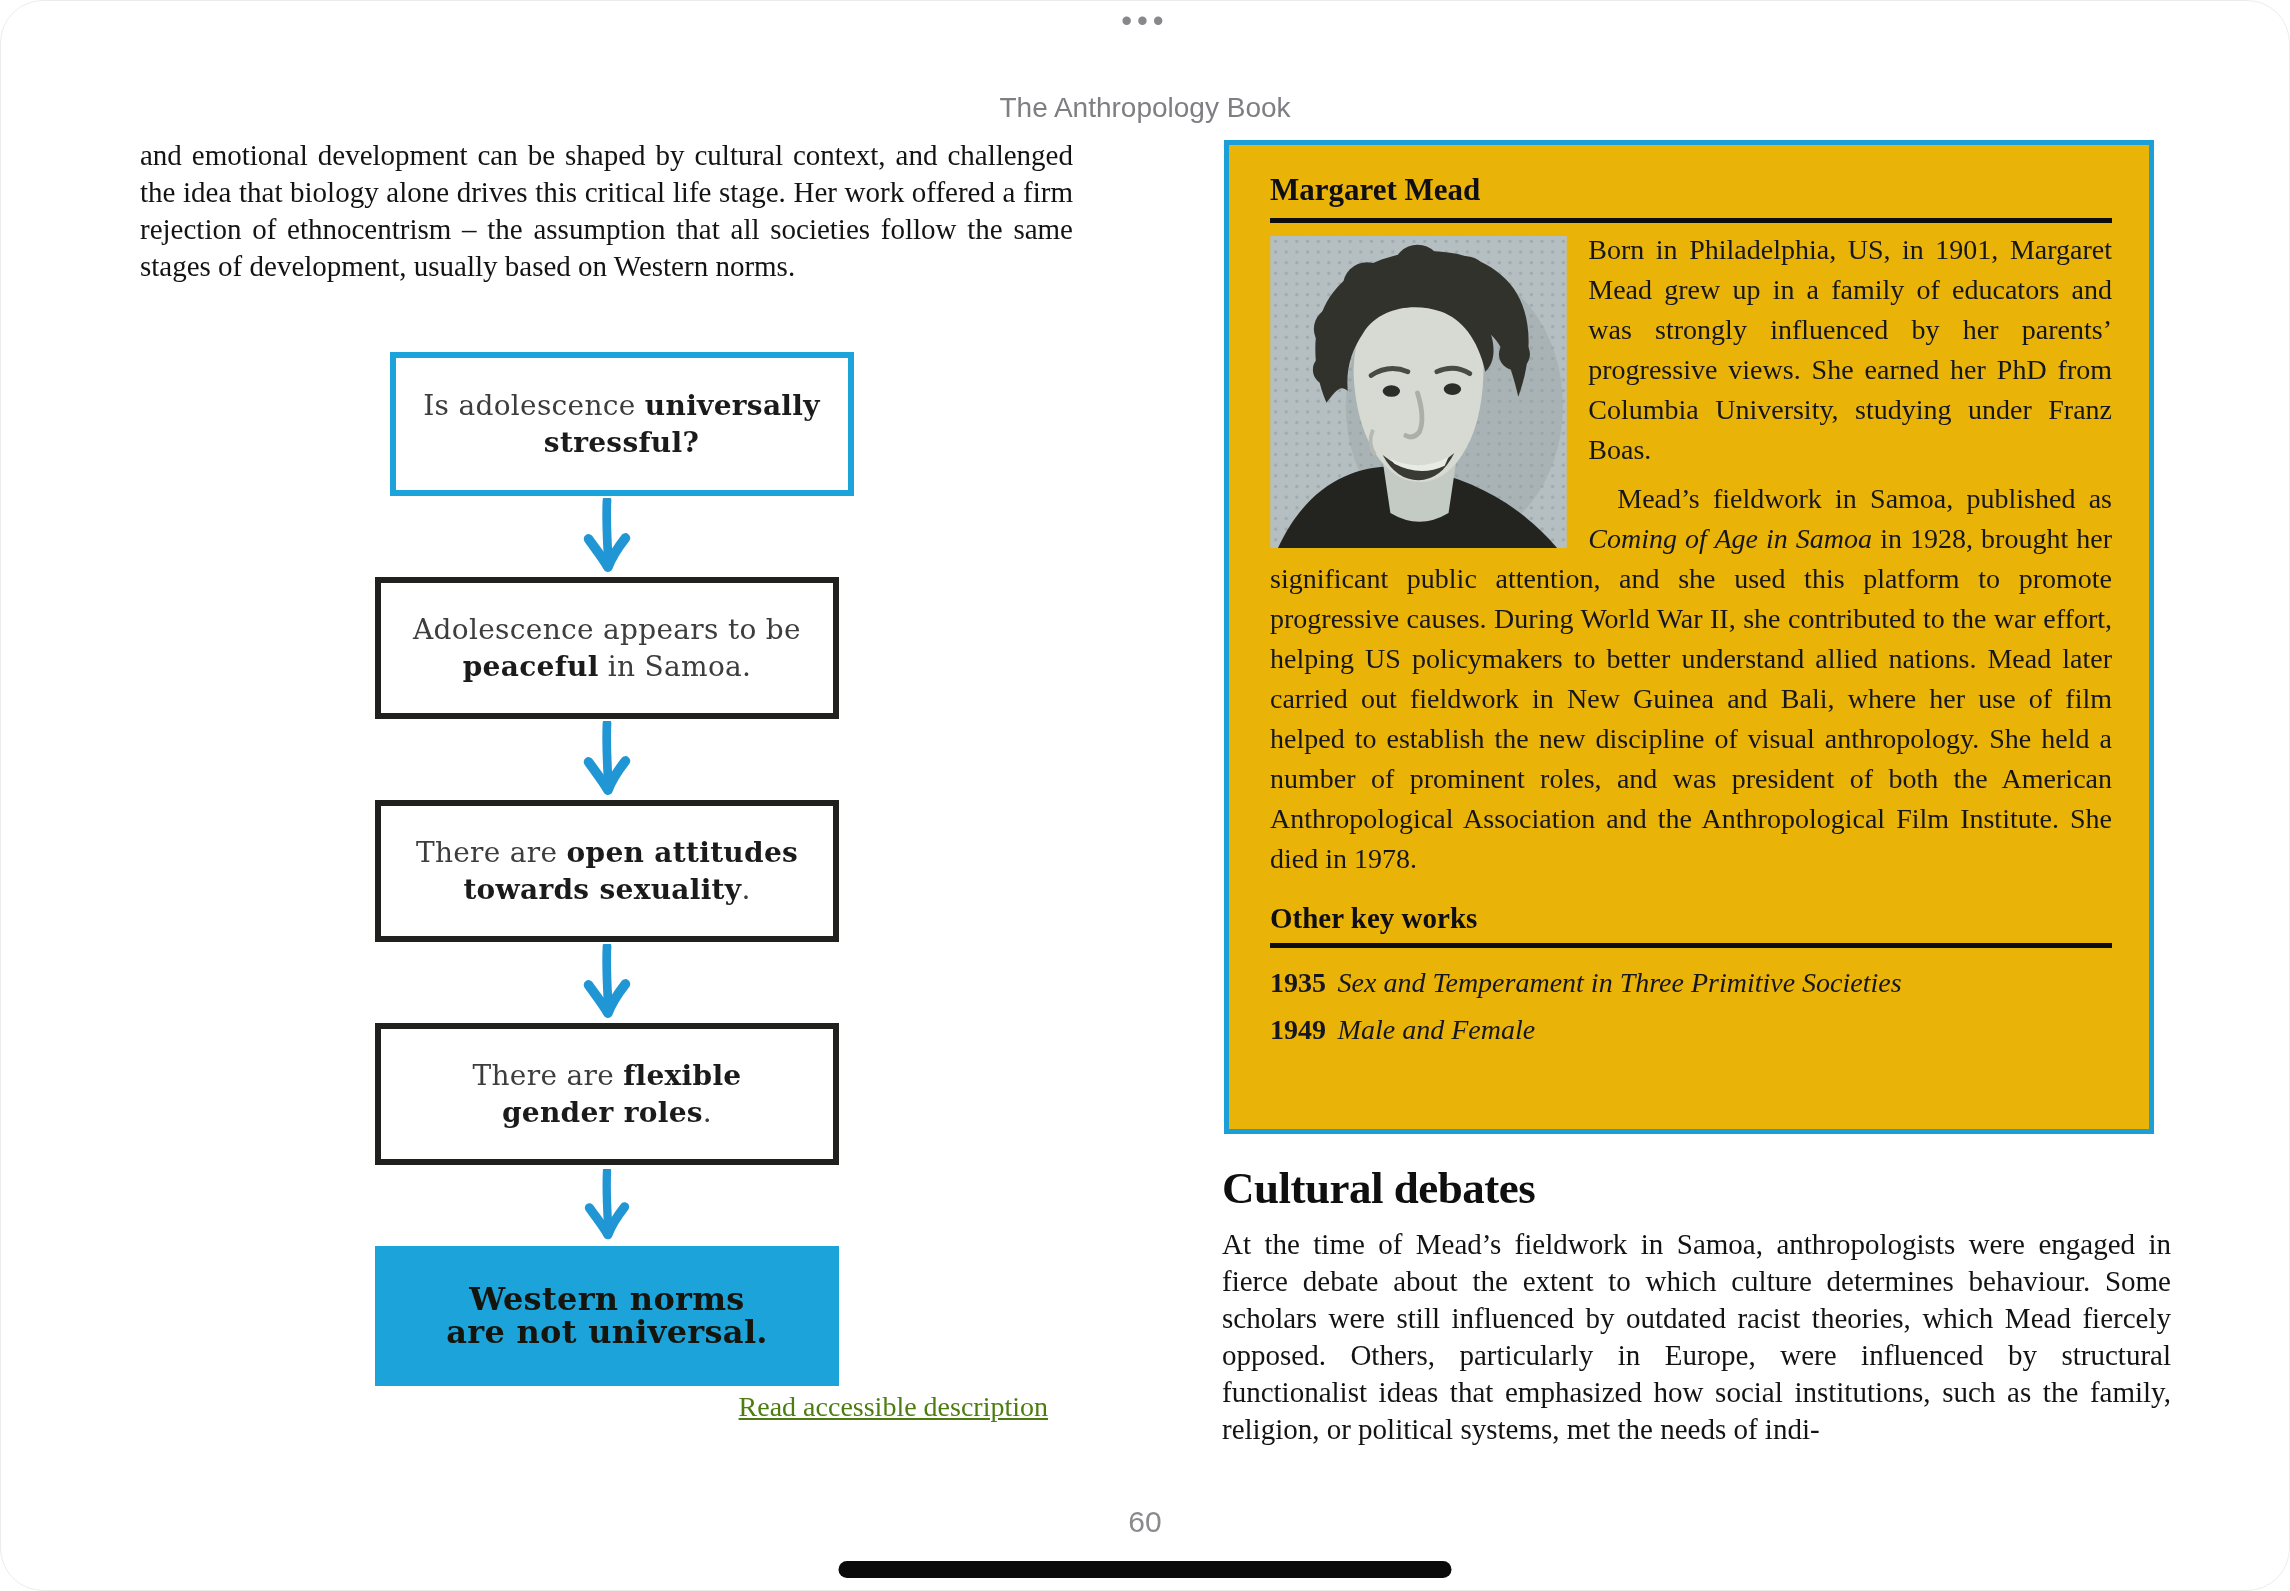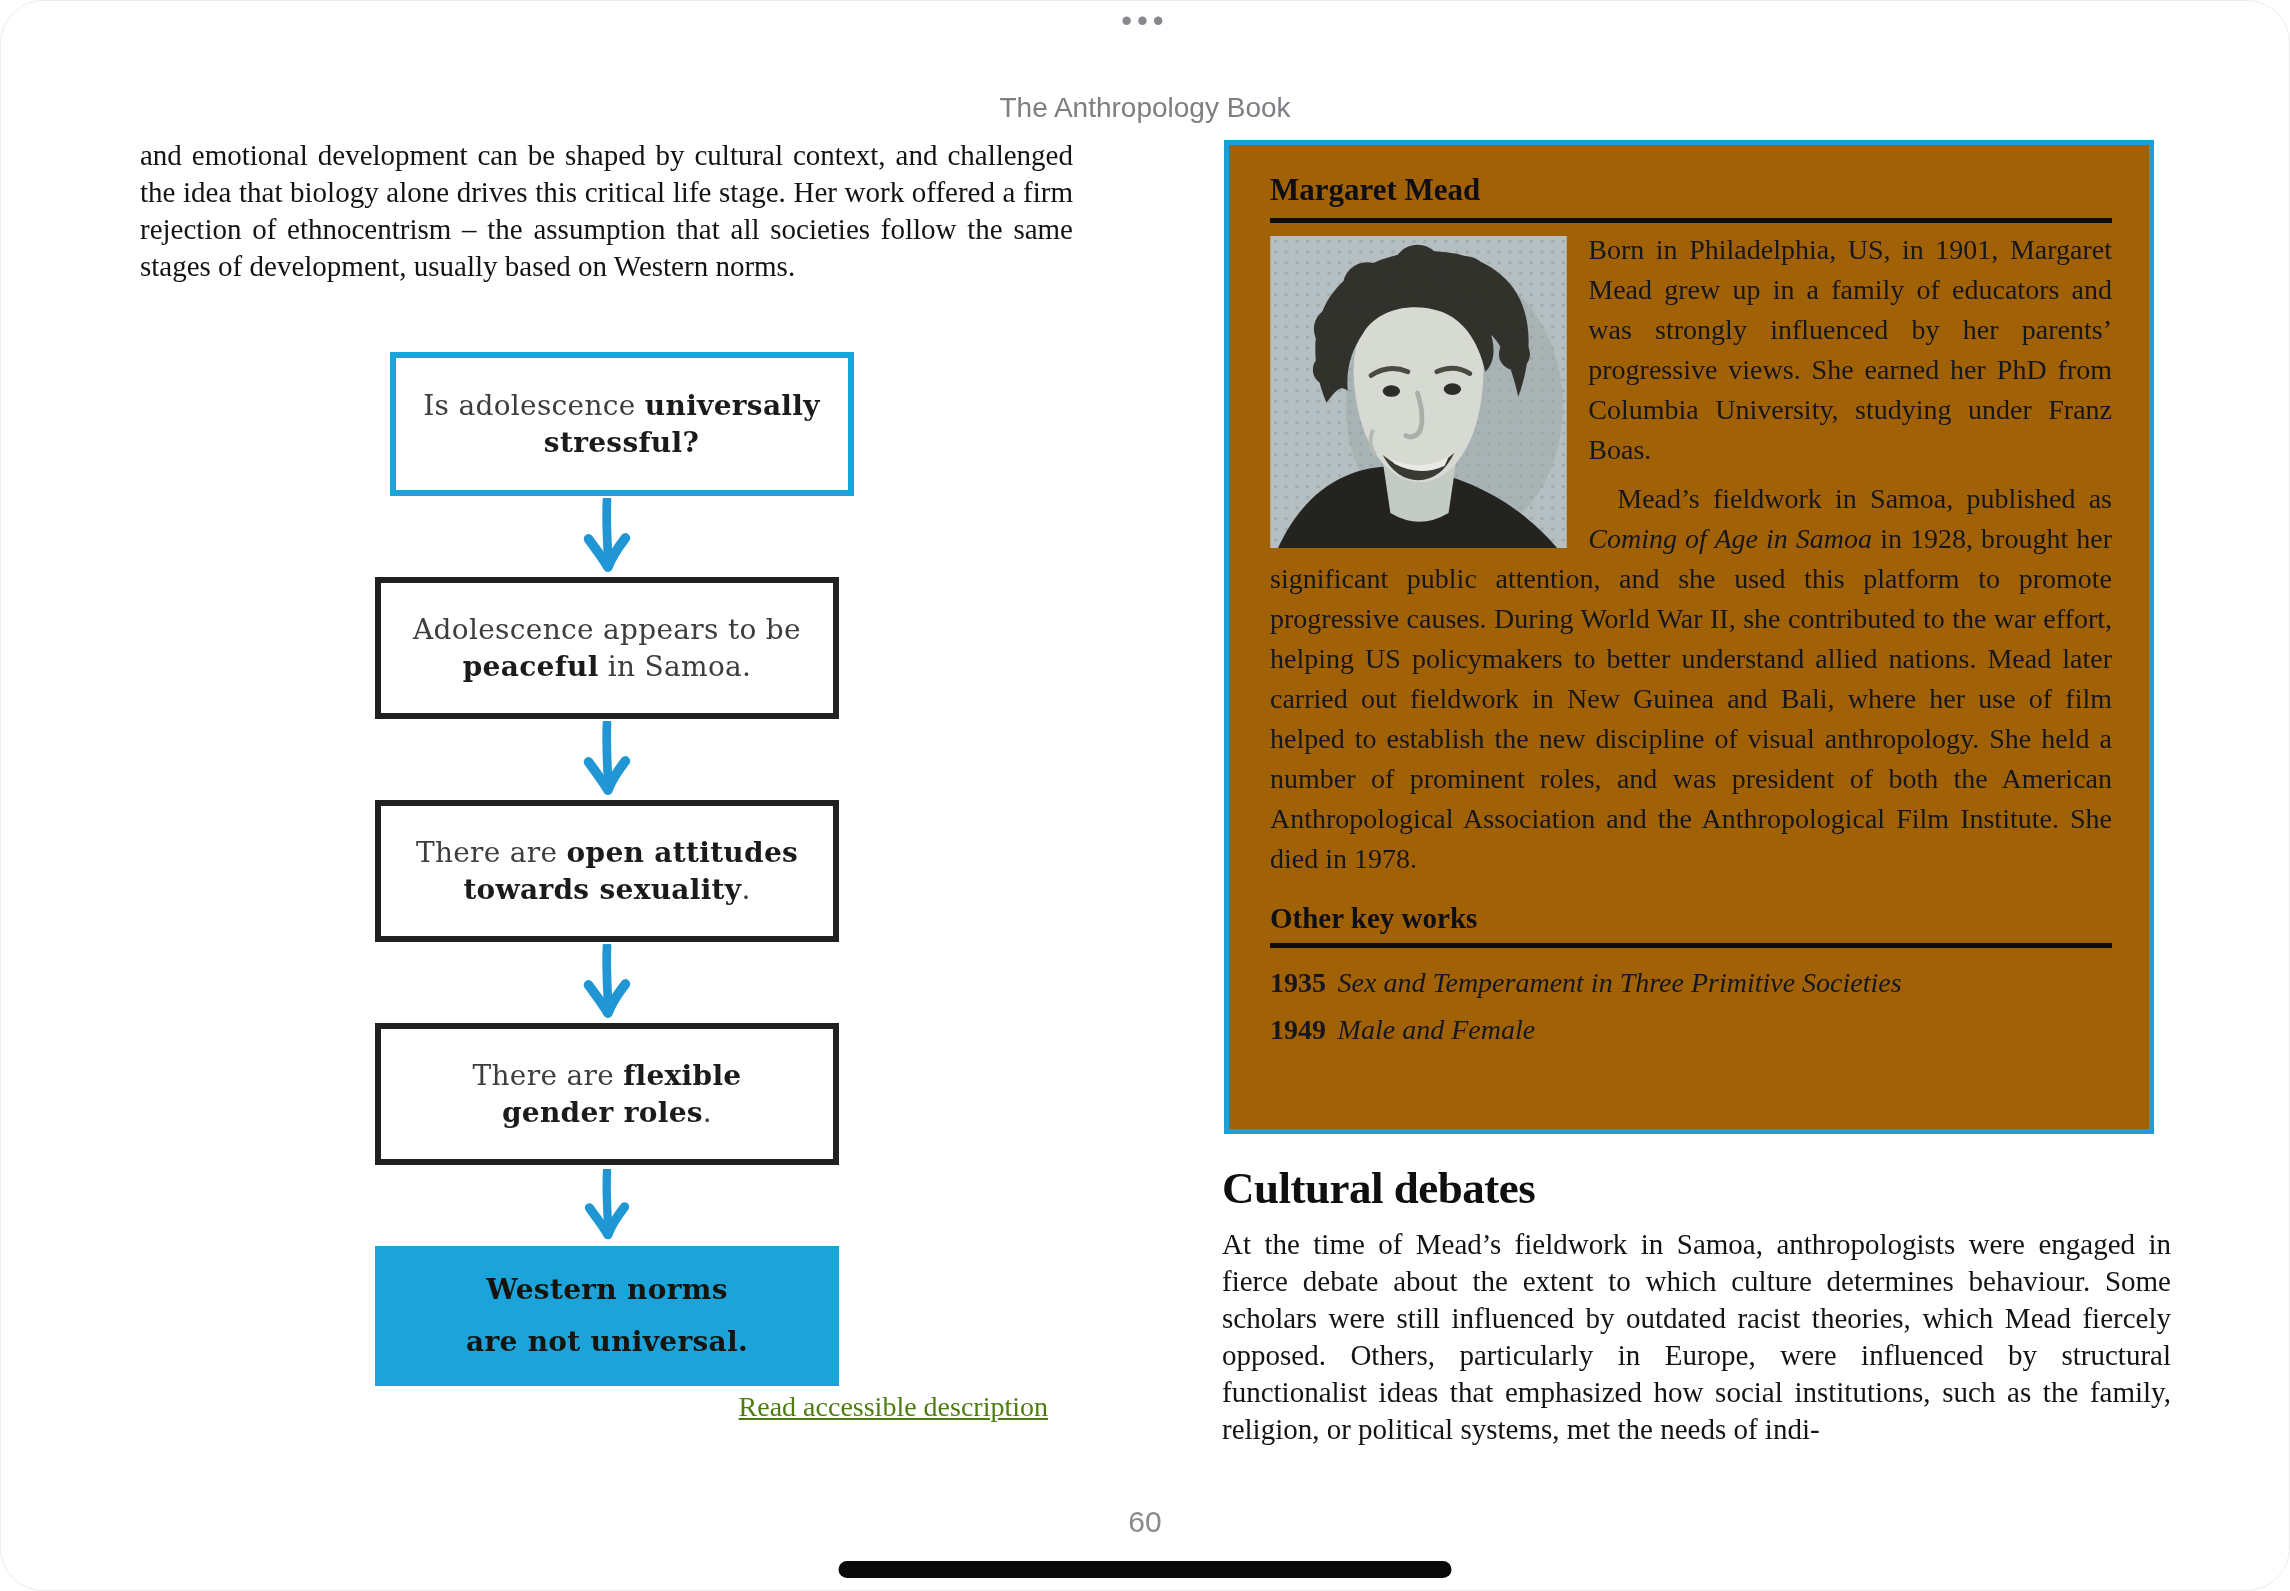--- a/index.html
+++ b/index.html
@@ -32,29 +32,29 @@
   }
   .fc-box {
     width:100%; display:flex; align-items:center; justify-content:center;
     background:#ffffff; padding:5.8px 25px;
   }
   .fc-text { white-space:pre-line; font-size:28px; line-height:37px; color:#3d3d3d; letter-spacing:0.3px; }
   .fc-text b { color:#1b1b1b; }
   .fc-box.blue-outline { border:6.8px solid #1ba3da; height:144px;margin-left:29px; }
   .fc-box.black-outline { border:6.8px solid #20201e; height:142px; }
   .fc-box.blue-filled { background:#1ba3da; border:none; height:140px; }
-  .fc-box.blue-filled .fc-text { font-size:28px; line-height:52px; }
+  .fc-box.blue-filled .fc-text { font-size:32px; line-height:33px; }
   .fc-box.blue-filled .fc-text b { color:#15150e; }
   .fc-arrow { height:81px; display:flex; align-items:center; justify-content:center; }
   .access-link-row { position:absolute; left:374px; top:1390px; width:673px; text-align:right; }
   .access-link-row a { color:#4d7c0f; font-size:28px; text-decoration:underline; cursor:pointer; }
   
   .bio-box {
     position:absolute; left:1223px; top:139px; width:930px; height:994px;
-    background:#a16207; border:5.8px solid #1b9fd6; padding:27px 37px 0 41px;
+    background:#eab308; border:5.8px solid #1b9fd6; padding:27px 37px 0 41px;
     color:#16161e;
   }
   .bio-title { font-size:31px; font-weight:bold; color:#0e0e14; }
   .bio-rule { height:4.9px; background:#0d0d0d; margin:9.7px 0 7.8px 0; }
   .bio-photo { float:left; width:297px; height:312px; margin:5.8px 21.3px 5.8px 0; display:block; }
   .bio-text p { font-size:28px; line-height:40px; text-align:justify; hyphens:manual; }
   .bio-text p.p2 { text-indent:29px; margin-top:8.7px; }
   .works-title { clear:both; padding-top:23px; font-size:29px; font-weight:bold; color:#0e0e14; }
   .works-rule { height:4.9px; background:#0d0d0d; margin:7.8px 0 11.6px 0; }
   .work-row { font-size:28px; line-height:47px; }

